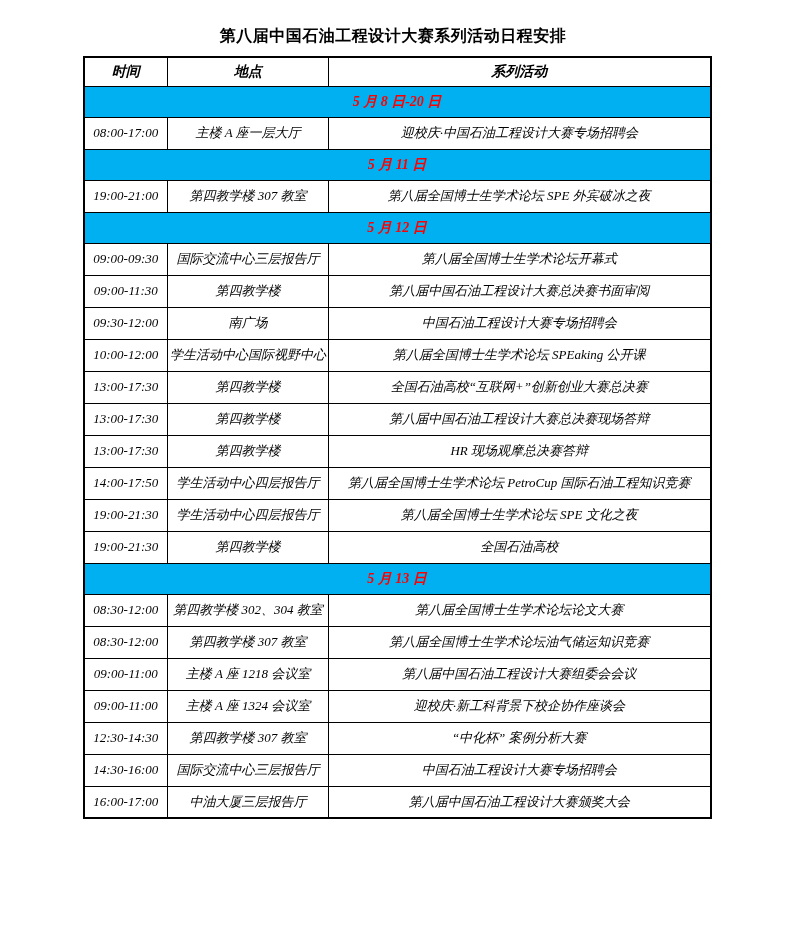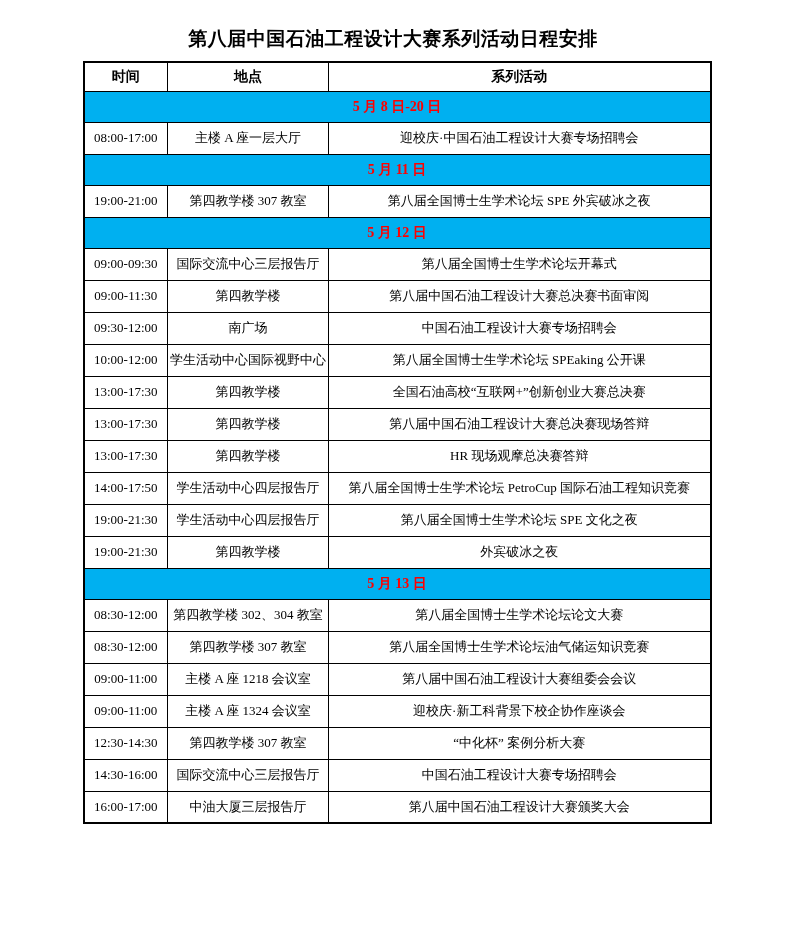--- a/index.html
+++ b/index.html
@@ -13,32 +13,33 @@
   }
   .page {
     width: 794px;
     height: 928px;
     box-sizing: border-box;
     padding-top: 26px;
     overflow: hidden;
   }
   .title {
     text-align: center;
-    font-size: 19px;
+    font-size: 16px;
     font-weight: bold;
     white-space: nowrap;
     letter-spacing: 0.5px;
     margin: 0 8px 9px 0;
   }
   table.schedule {
     border-collapse: collapse;
     table-layout: fixed;
     width: 627px;
     margin: 0 auto;
     border: 2px solid #000000;
+    font-style: italic;
   }
   table.schedule th,
   table.schedule td {
     border: 1px solid #000000;
     text-align: center;
     vertical-align: middle;
     white-space: nowrap;
     overflow: visible;
     padding: 0 2px;
     box-sizing: border-box;
@@ -146,21 +147,21 @@
         <td>第八届全国博士生学术论坛 PetroCup 国际石油工程知识竞赛</td>
       </tr>
       <tr class="data-row">
         <td>19:00-21:30</td>
         <td>学生活动中心四层报告厅</td>
         <td>第八届全国博士生学术论坛 SPE 文化之夜</td>
       </tr>
       <tr class="data-row">
         <td>19:00-21:30</td>
         <td>第四教学楼</td>
-        <td>外宾破冰之夜</td>
+        <td>全国石油高校</td>
       </tr>
 
       <tr class="section-row">
         <td colspan="3">5 月 13 日</td>
       </tr>
       <tr class="data-row">
         <td>08:30-12:00</td>
         <td>第四教学楼 302、304 教室</td>
         <td>第八届全国博士生学术论坛论文大赛</td>
       </tr>

